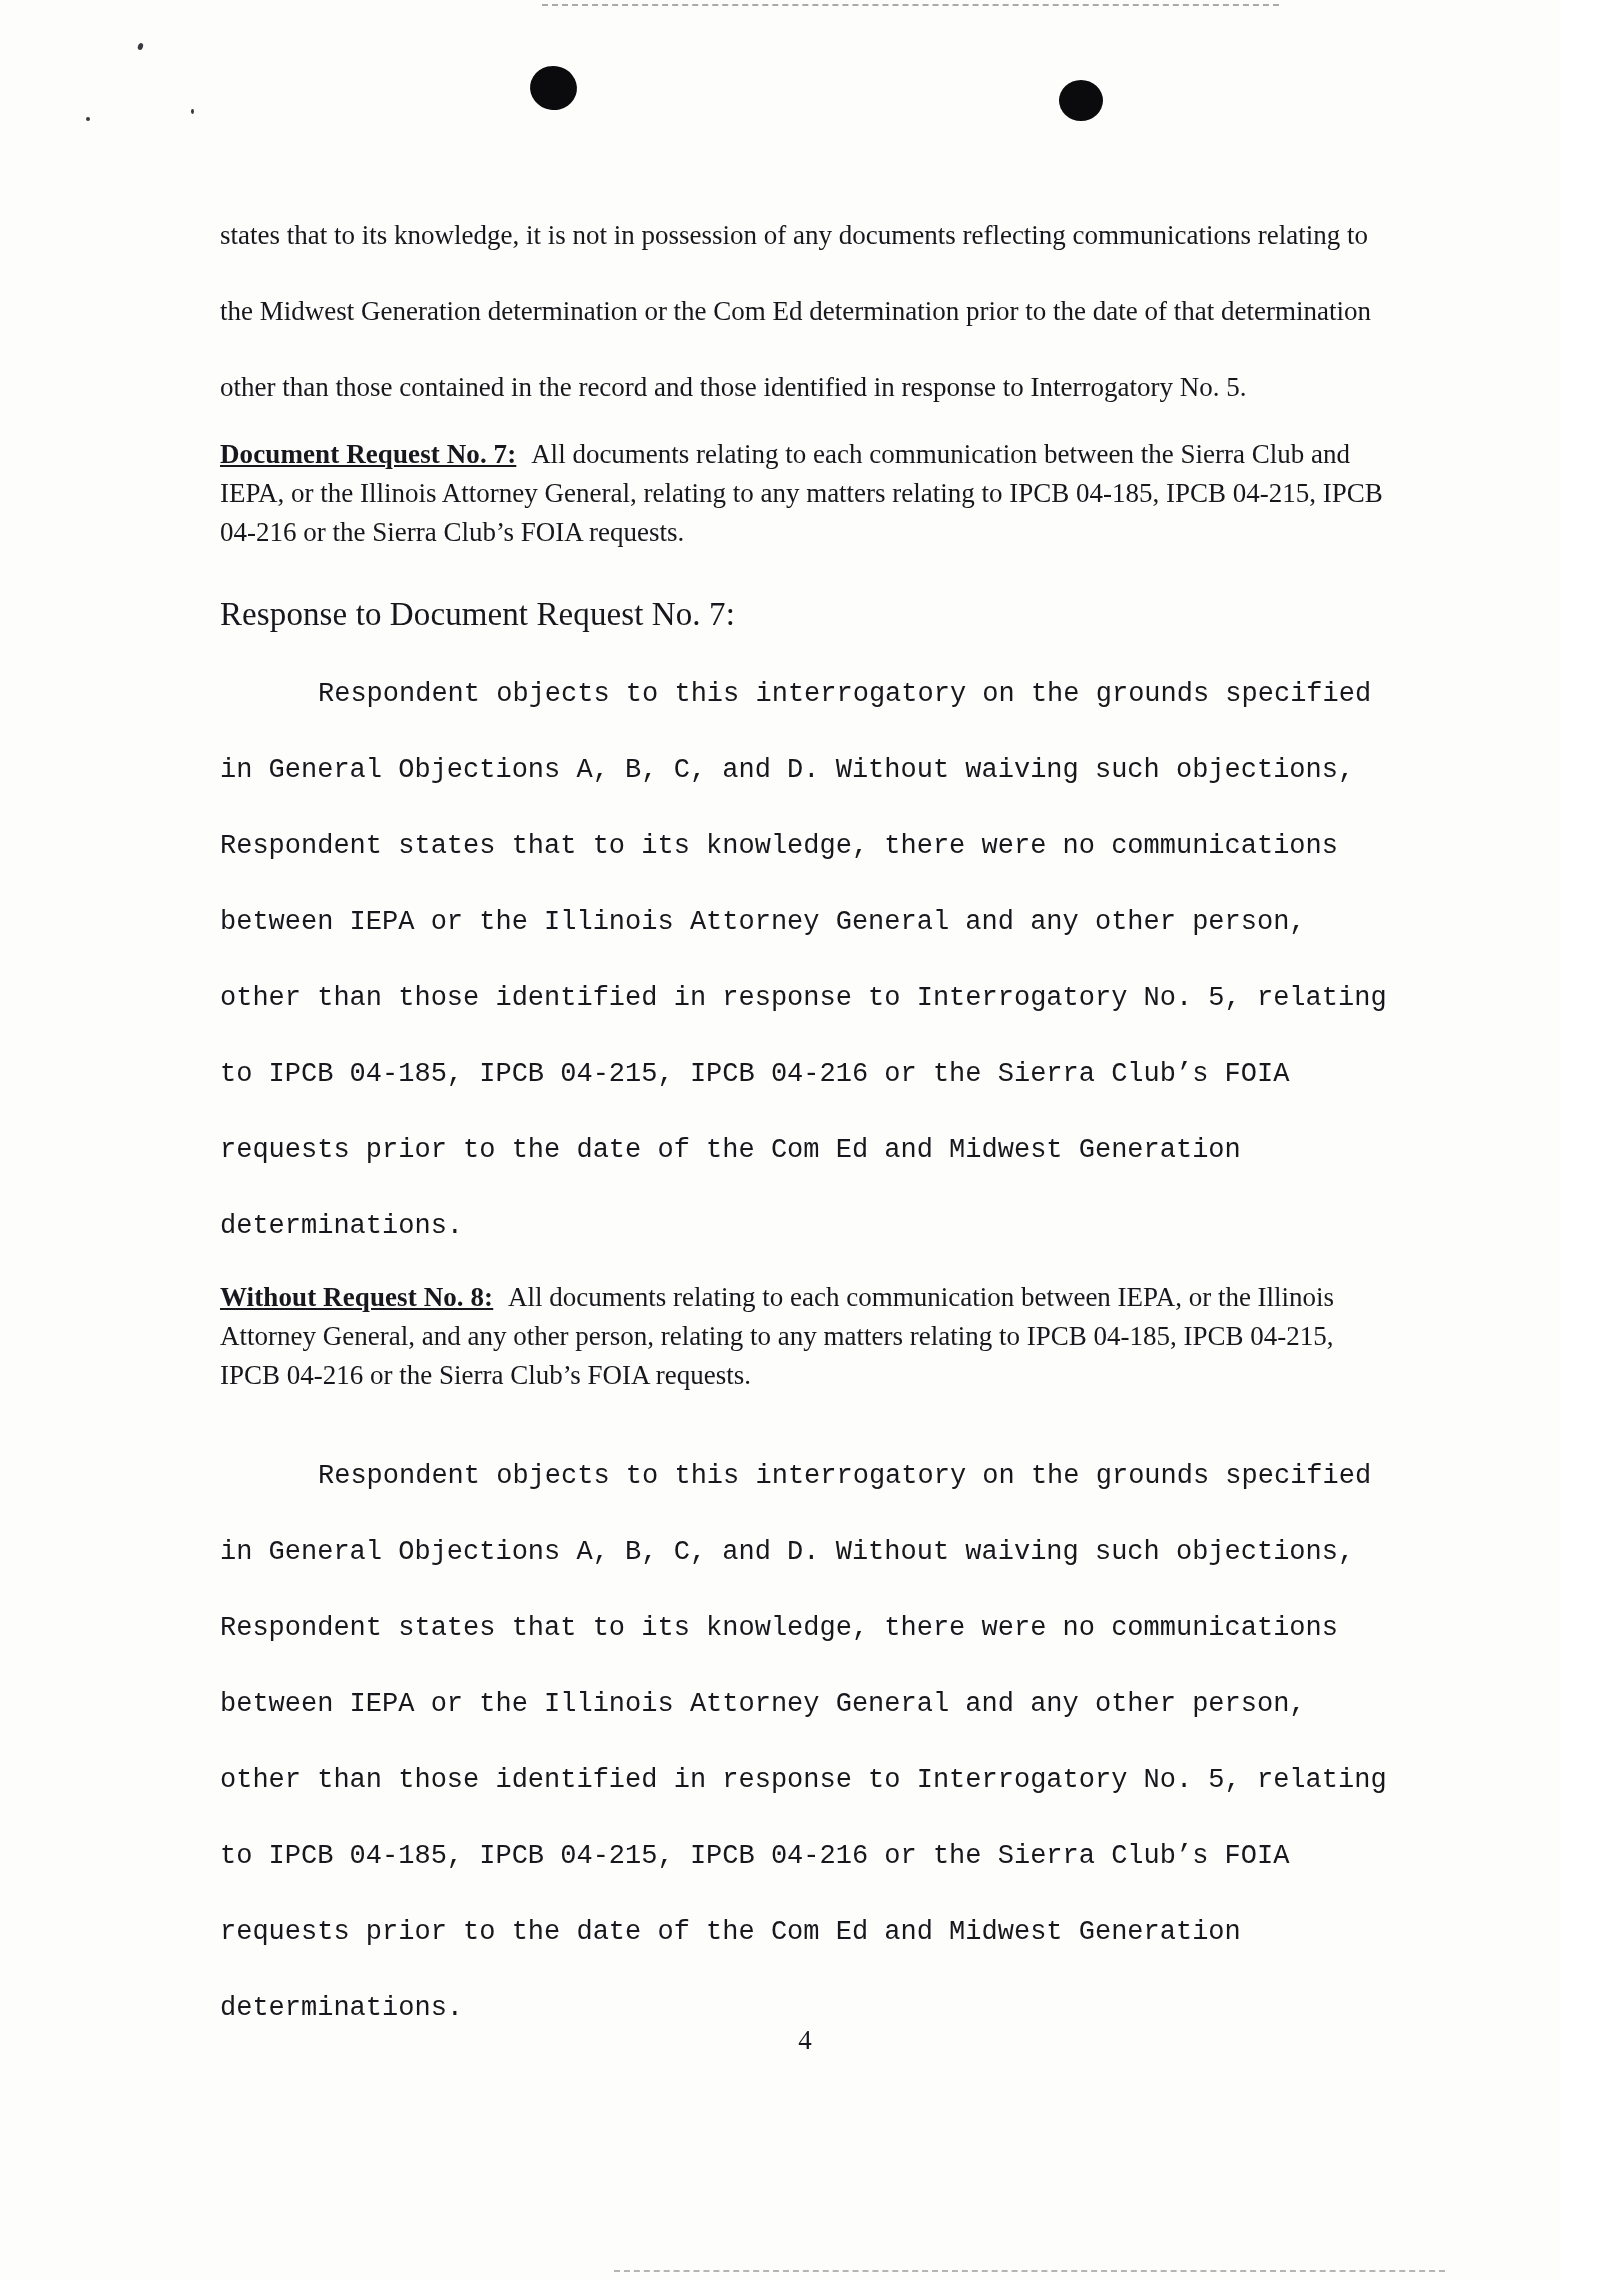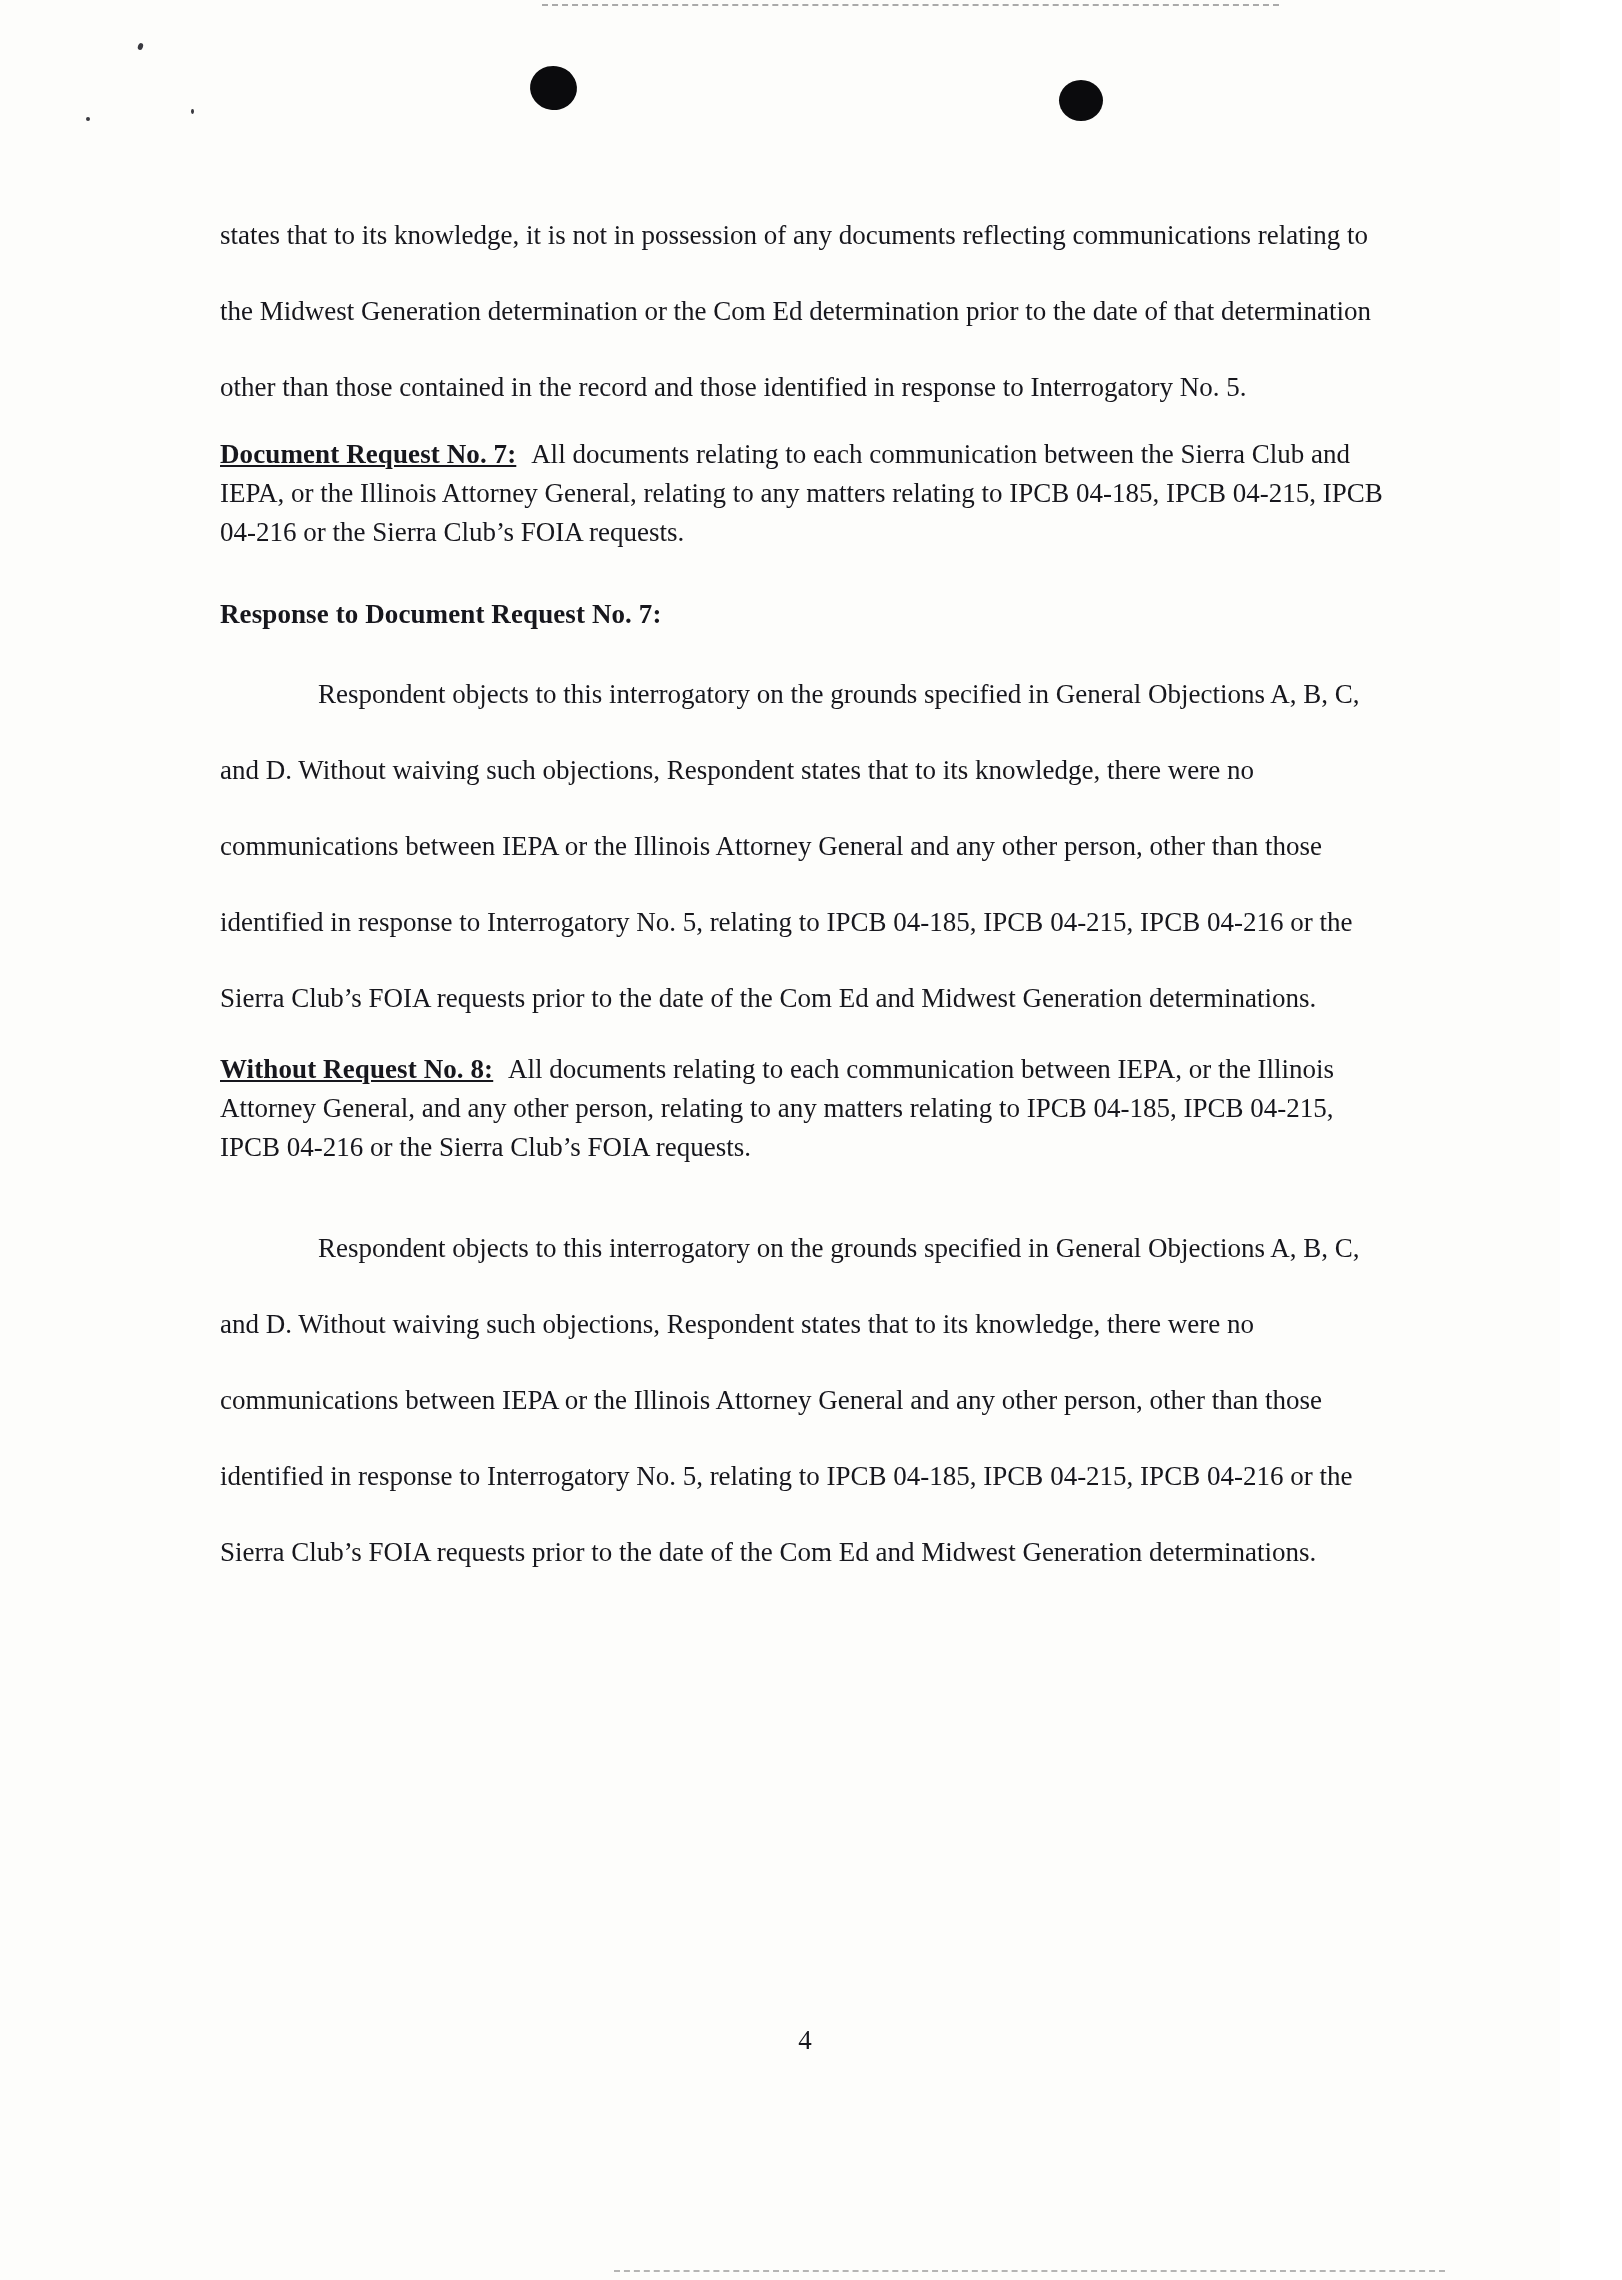--- a/index.html
+++ b/index.html
@@ -51,32 +51,32 @@
     top: 197px;
     width: 1170px;
   }
 
   .body-para {
     font-size: 27px;
     line-height: 76px;
     text-align: left;
   }
   .p-intro { margin-bottom: 9.8px; }
-  .p-resp  { margin-bottom: 13.7px; text-indent: 98px; }
+  .p-resp  { margin-bottom: 13.7px; text-indent: 98px; font-family: Liberation Mono, monospace; }
 
   .request-para {
     font-size: 27px;
     line-height: 39px;
     margin-bottom: 43px;
   }
   .request-para b { margin-right: 0.55em; letter-spacing: 0.1px; text-decoration: underline; }
 
   .response-heading {
-    font-size: 27px;
-    font-weight: bold;
+    font-size: 33px;
+    font-weight: normal;
     line-height: 38px;
     margin-bottom: 23.4px;
     letter-spacing: 0.1px;
   }
 
   .page-number {
     position: absolute;
     left: 220px;
     top: 2025px;
     width: 1170px;

